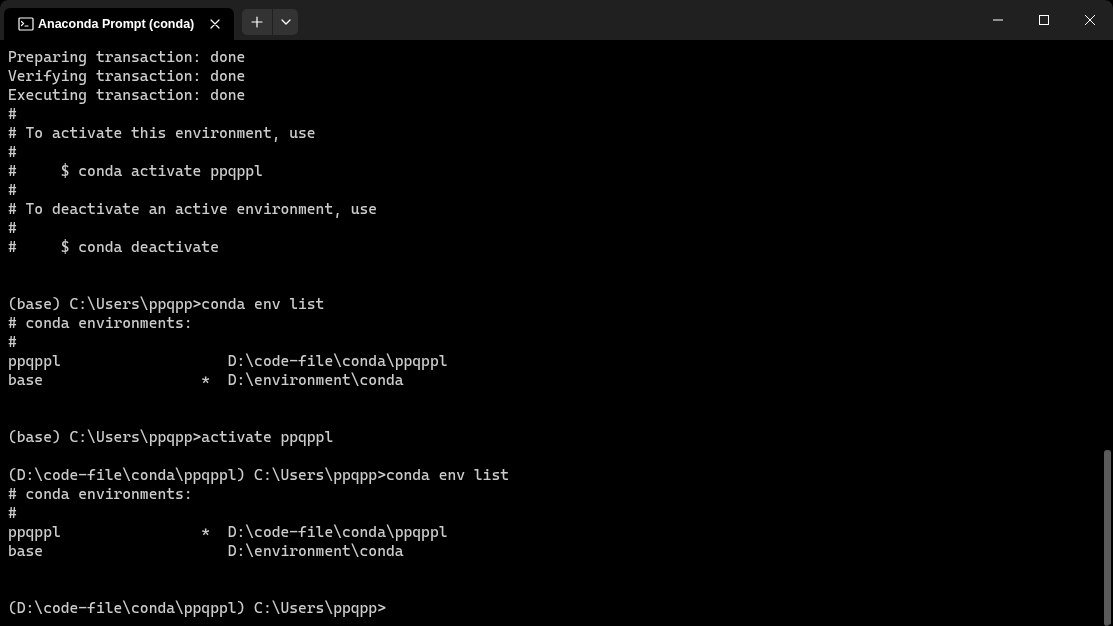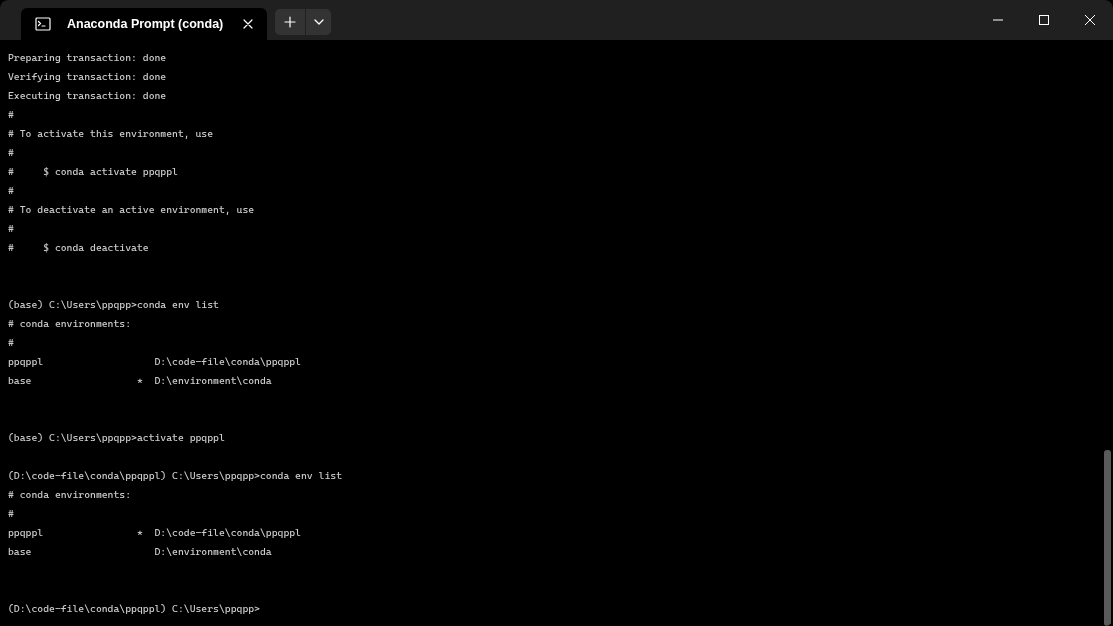--- a/index.html
+++ b/index.html
@@ -29,23 +29,23 @@
       height: 100%;
     }
     .tab {
       display: flex;
       align-items: center;
       background: #000000;
       height: 32px;
       margin-top: 8px;
       padding: 0 10px 0 14px;
       border-radius: 6px 6px 0 0;
-      gap: 16px;
+      gap: 4px;
       min-width: 230px;
-      margin-left: 21px;
+      margin-left: 4px;
     }
     .tab-icon {
       width: 16px;
       height: 16px;
       display: flex;
       align-items: center;
       justify-content: center;
     }
     .tab-title {
       color: #ffffff;
@@ -114,21 +114,21 @@
     }
     .terminal {
       background: #000000;
       height: calc(626px - 40px);
       padding: 8px 0 8px 8px;
       overflow: hidden;
       position: relative;
     }
     .terminal-content {
       color: #cccccc;
-      font-size: 10px;
+      font-size: 15px;
       line-height: 19px;
       white-space: pre;
       font-family: 'Cascadia Mono', 'Consolas', monospace;
       font-weight: 500;
     }
     .scrollbar {
       position: absolute;
       right: 2px;
       top: 0;
       width: 7px;

